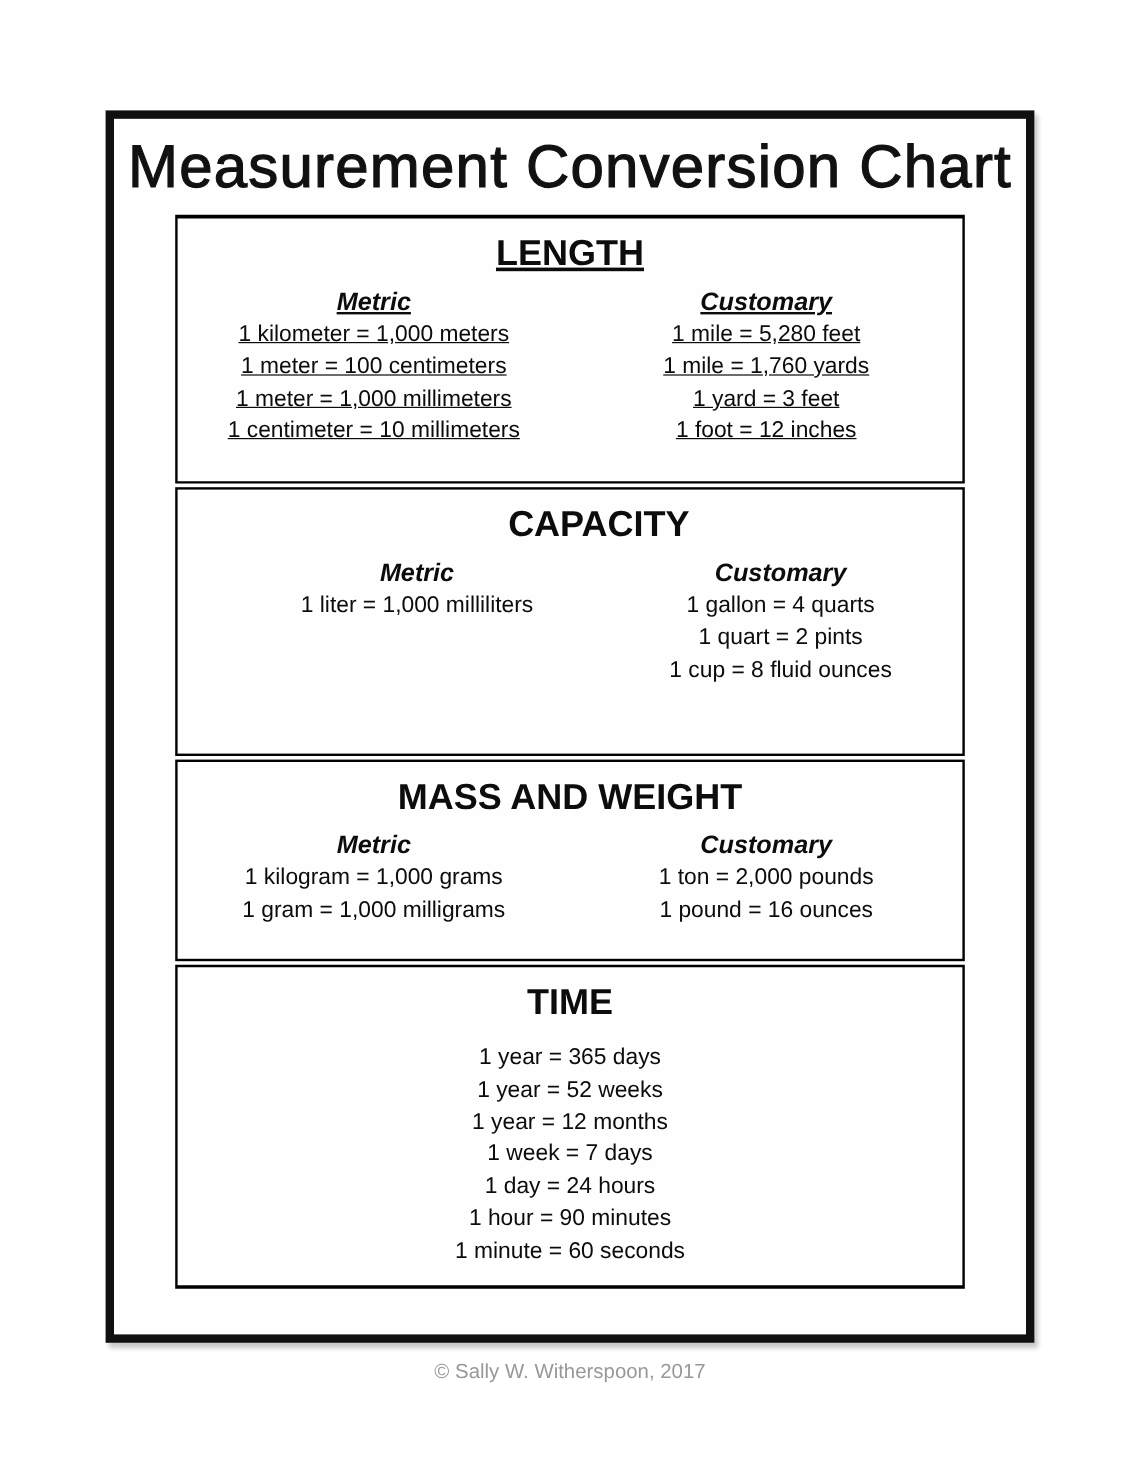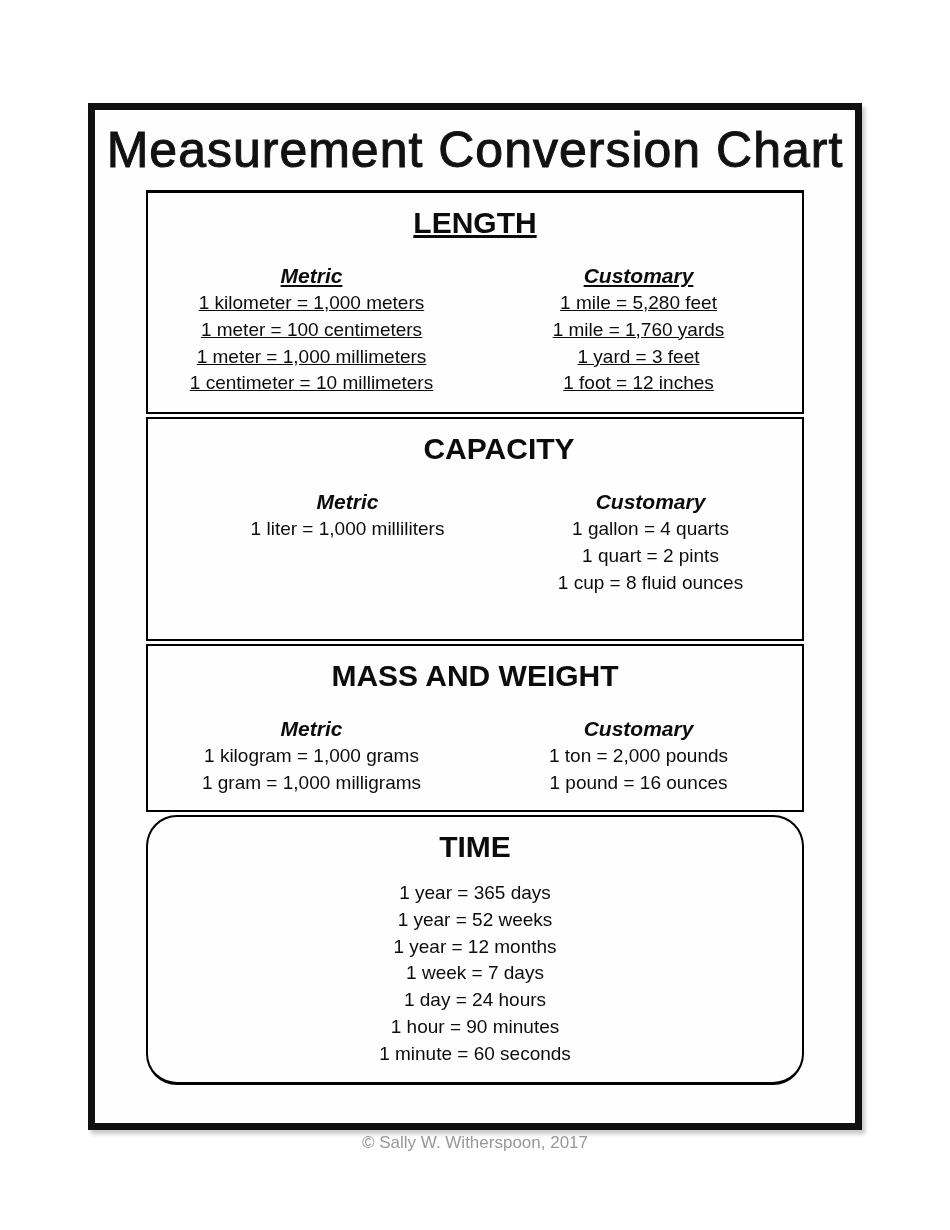--- a/index.html
+++ b/index.html
@@ -11,21 +11,21 @@
     position: relative;
     width: 950px;
     height: 1230px;
     background: #ffffff;
     font-family: "Liberation Sans", sans-serif;
     color: #0c0c0c;
   }
   .frame {
     position: absolute;
     left: 88px;
-    top: 103px;
+    top: 92px;
     width: 774px;
     height: 1027px;
     box-sizing: border-box;
     border: 7px solid #101010;
     background: #fefefe;
     box-shadow: 3px 4px 4px rgba(0,0,0,0.22);
   }
   .doc-title {
     margin-top: 9px;
     text-align: center;
@@ -42,32 +42,32 @@
     margin: 9px auto 0;
   }
   .section {
     box-sizing: border-box;
     border: 2px solid #000;
     margin-bottom: 3px;
     text-align: center;
     background: #fefefe;
   }
   .section:first-child { border-top-width: 3px; }
-  .section:last-child  { border-bottom-width: 3px; margin-bottom: 0; border-radius: 31px; }
+  .section:last-child  { border-bottom-width: 3px; margin-bottom: 0; }
   .section-title {
     margin-top: 13px;
     font-size: 30px;
     font-weight: bold;
     line-height: 34px;
   }
   .cols {
     display: flex;
     margin-top: 9px;
   }
-  .col { flex: 1 1 50%; margin-top: 13px; }
+  .col { flex: 1 1 50%; }
   .col-header {
     font-size: 21px;
     font-weight: bold;
     font-style: italic;
     line-height: 27px;
     margin-bottom: 1px;
   }
   .row {
     font-size: 19px;
     line-height: 26.8px;

